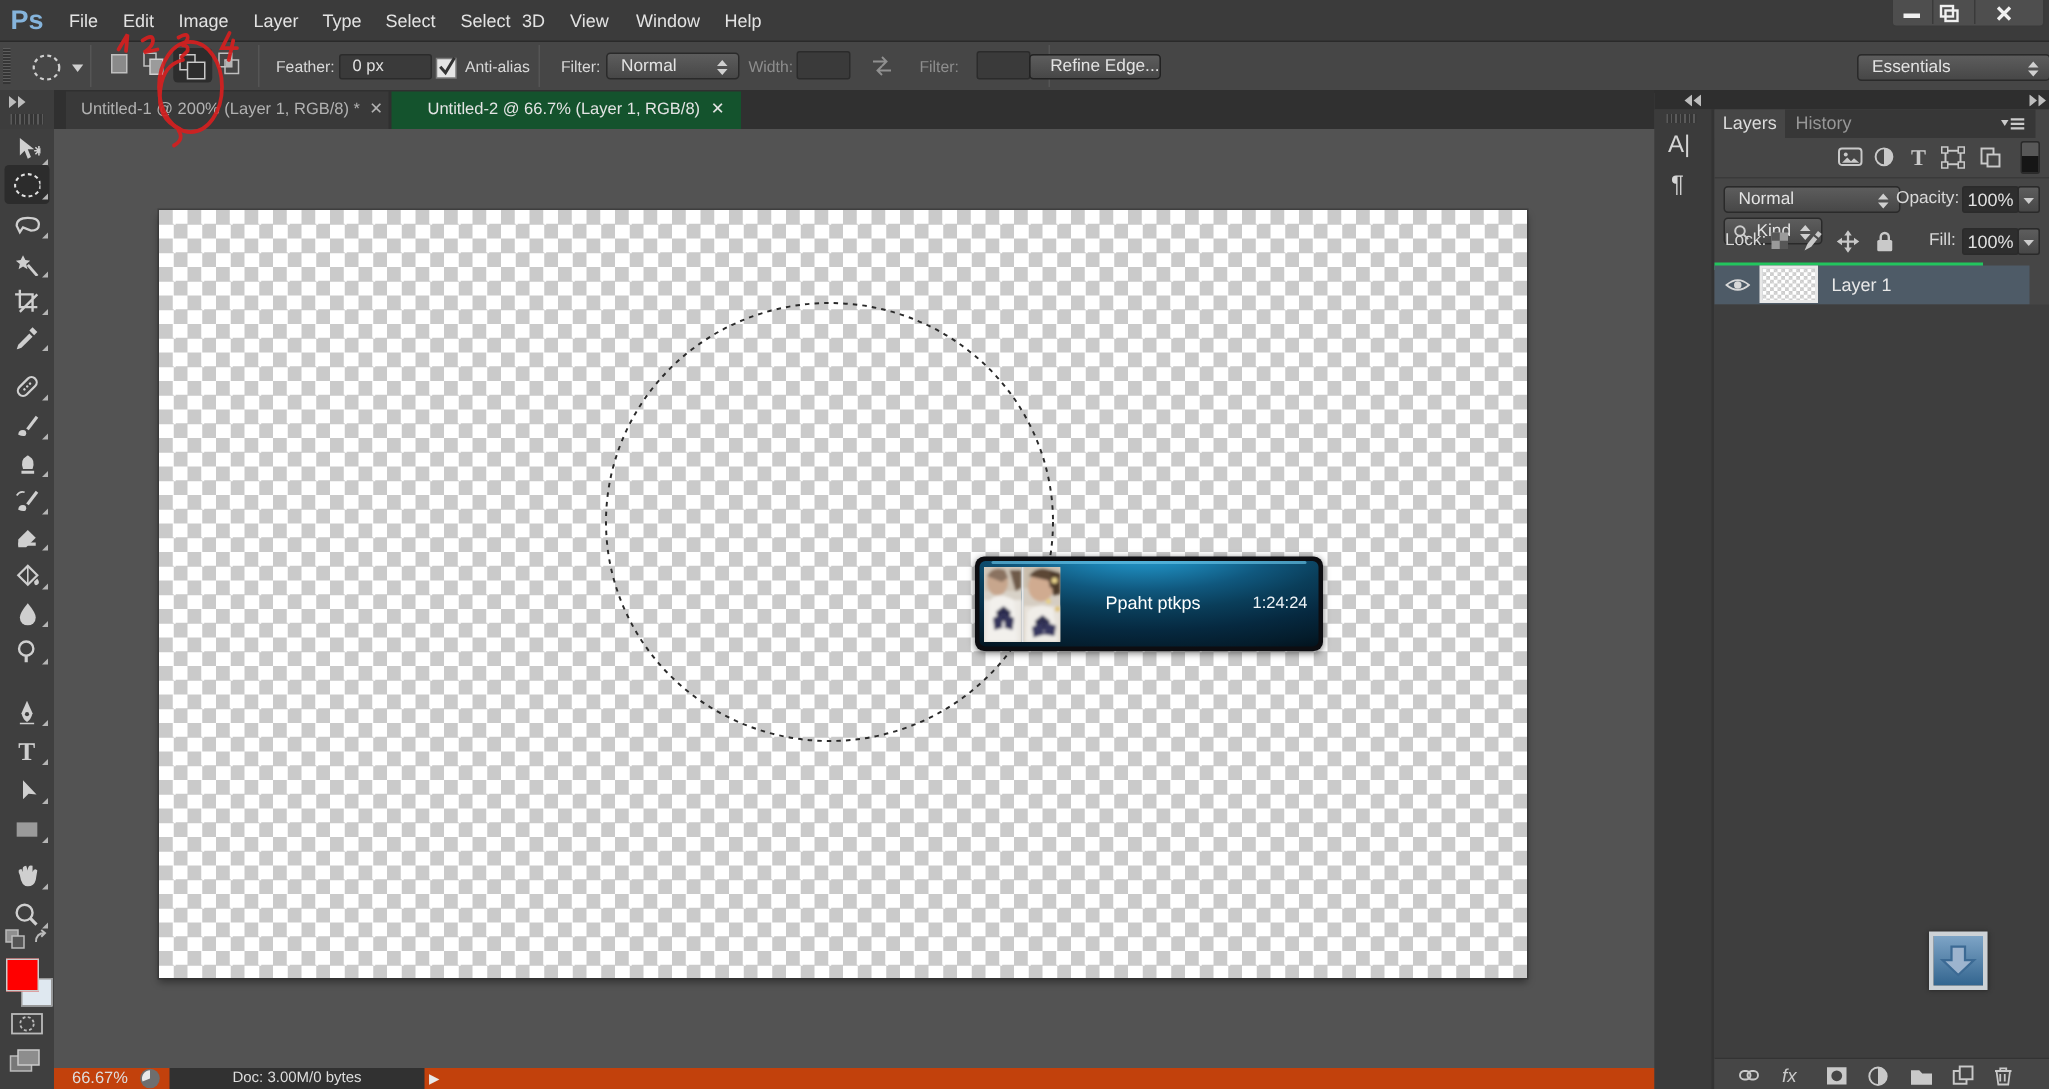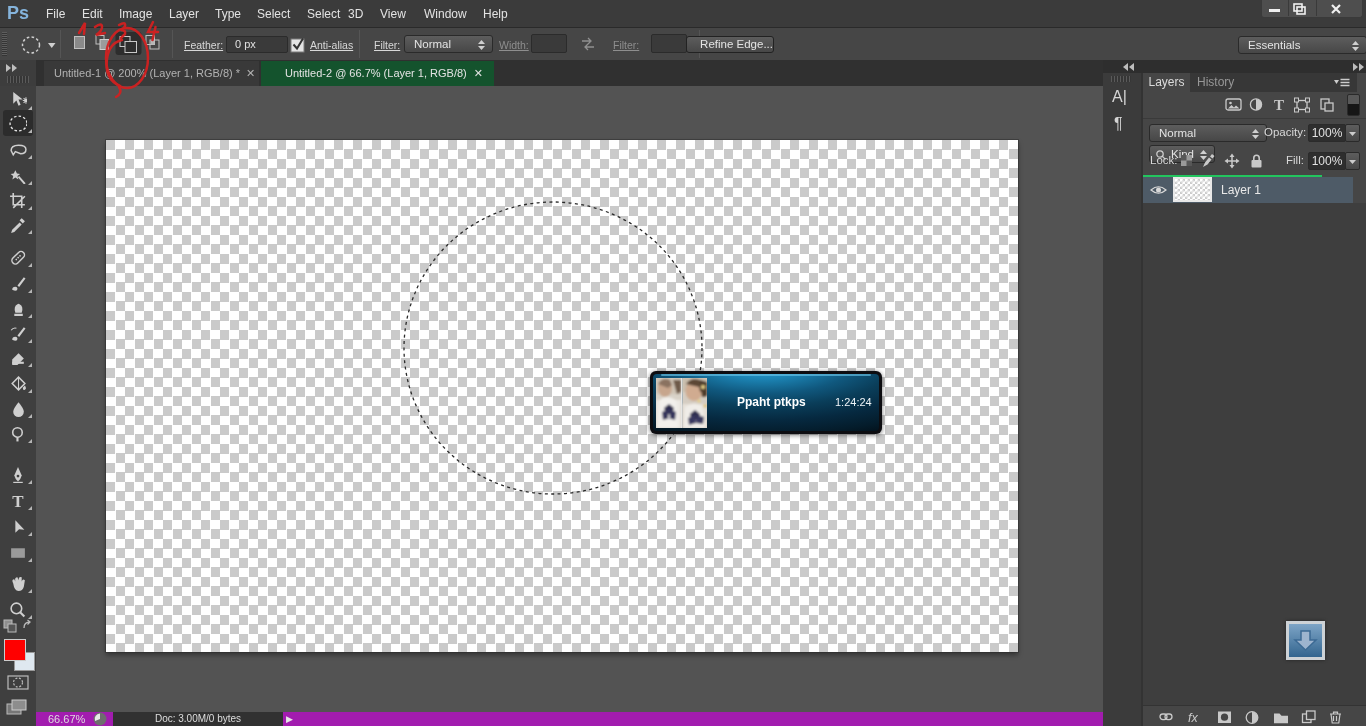--- a/index.html
+++ b/index.html
@@ -7,39 +7,39 @@
   .abs{position:absolute;}
   
   #menubar{left:0;top:0;width:1366px;height:27px;background:#3b3b3b;border-bottom:1px solid #2a2a2a;}
   #pslogo{left:7px;top:3px;font-size:18px;font-weight:bold;color:#85b4dc;letter-spacing:0px;}
   .mi{top:7px;font-size:12px;color:#e3e3e3;}
   
   #optbar{left:0;top:28px;width:1366px;height:32px;background:#464646;border-bottom:2px solid #2c2c2c;}
   .grip-v{left:2px;top:4px;width:5px;height:24px;
      background:repeating-linear-gradient(180deg,#5d5d5d 0 1px,#353535 1px 2px);}
   .sep{width:1px;background:#555;top:2px;height:28px;}
-  .optlabel{font-size:10.5px;color:#d8d8d8;top:11px;text-decoration:underline;}
+  .optlabel{font-size:10.5px;color:#d8d8d8;top:11px;}
   .optlabel.dis{color:#8e8e8e;}
   .optinput{background:#3a3a3a;border:1px solid #2b2b2b;border-radius:2px;}
   .dropdown{background:linear-gradient(#5d5d5d,#474747);border:1px solid #2a2a2a;border-radius:3px;
             color:#e3e3e3;font-size:11.5px;}
   .updown{position:absolute;right:6px;top:3px;width:9px;height:12px;}
   
   #tabbar{left:36px;top:60px;width:1067px;height:26px;background:#303030;}
   .tab{top:1px;height:25px;font-size:11px;line-height:25px;}
   
   #tools{left:0;top:86px;width:36px;height:640px;background:#3f3f3f;border-right:1px solid #333;}
   .tool{position:absolute;left:0px;width:36px;height:22px;display:flex;align-items:center;justify-content:center;}
   
   #paste{left:36px;top:86px;width:1067px;height:626px;background:#535353;overflow:hidden;}
   #doc{position:absolute;left:70px;top:54px;width:912px;height:512px;
        background:repeating-conic-gradient(#ffffff 0% 25%,#cacaca 25% 50%) 0 0/19px 19px;
        box-shadow:0 0 0 1px rgba(47,47,47,.55),0 3px 5px rgba(0,0,0,.4);}
   
-  #statusbar{left:36px;top:712px;width:1067px;height:14px;background:#a21caf;font-size:11px;color:#dedede;}
+  #statusbar{left:36px;top:712px;width:1067px;height:14px;background:#c2410c;font-size:11px;color:#dedede;}
   
   #icondock{left:1103px;top:73px;width:38px;height:653px;background:#3b3b3b;border-right:2px solid #333;}
   #layersp{left:1143px;top:73px;width:223px;height:653px;background:#464646;}
   .ptab{font-size:12px;}
   
   #widget{position:absolute;left:614px;top:285px;width:232px;height:63px;border-radius:6px;background:#0d0d11;
           box-shadow:0 1px 5px rgba(0,0,0,.55);}
   #widgetin{position:absolute;left:3px;top:3px;right:3px;bottom:3px;border-radius:4px;overflow:hidden;
      background:radial-gradient(105% 130% at 48% -15%,#32a5da 0%,#1c84b4 18%,#10587e 38%,#0a3e5a 55%,#062940 74%,#041c2b 92%,#03141f 100%);}
   #widgetin::before{content:"";position:absolute;left:8px;right:8px;top:0;height:2px;background:rgba(105,195,230,.65);border-radius:2px;}
@@ -333,21 +333,21 @@
           <rect x="26.6" y="26" width="24.4" height="24" fill="#e7e2da"></rect>
           <path d="M29 30 q8 -8 17 -2 l3 22 h-21z" fill="#f0ede8"></path>
           <path d="M34 36 l5 -4 5 4 -1.5 6 -7 0z" fill="#2e2e50"></path>
           <path d="M32 40 l7 -3 1 8 -7 2z M48 39 l-7 -2 -1 8 7 1z" fill="#383860"></path>
           <circle cx="47" cy="9" r="2" fill="#e8d28a"></circle>
           <circle cx="43" cy="23" r="1.6" fill="#e8cf80"></circle>
           <circle cx="49" cy="28" r="1.8" fill="#ddc070"></circle>
         </g>
       </g>
     </svg>
-    <div class="abs" style="left:87px;top:24px;color:#fff;font-weight:bold;font-size:12px;">Ppaht ptkps</div>
+    <div class="abs" style="left:87px;top:24px;color:#fff;font-weight:normal;font-size:12px;">Ppaht ptkps</div>
     <div class="abs" style="left:185px;top:25px;color:#eef4f8;font-size:11px;">1:24:24</div>
   </div>
 </div>
 
 <div id="statusbar" class="abs">
   <div class="abs" style="left:12px;top:1px;">66.67%</div>
   <svg class="abs" style="left:56px;top:0px" width="16" height="14">
     <circle cx="8" cy="7" r="6.5" fill="#6e6e6e"></circle>
     <path d="M8 7 V1.5 A5.5 5.5 0 0 0 3 9z" fill="#e8e8e8"></path>
   </svg>

